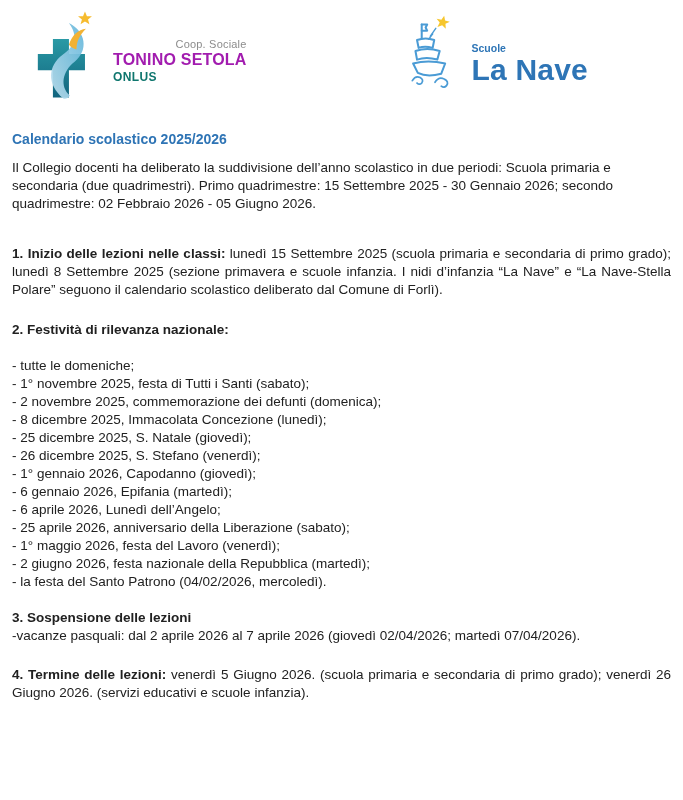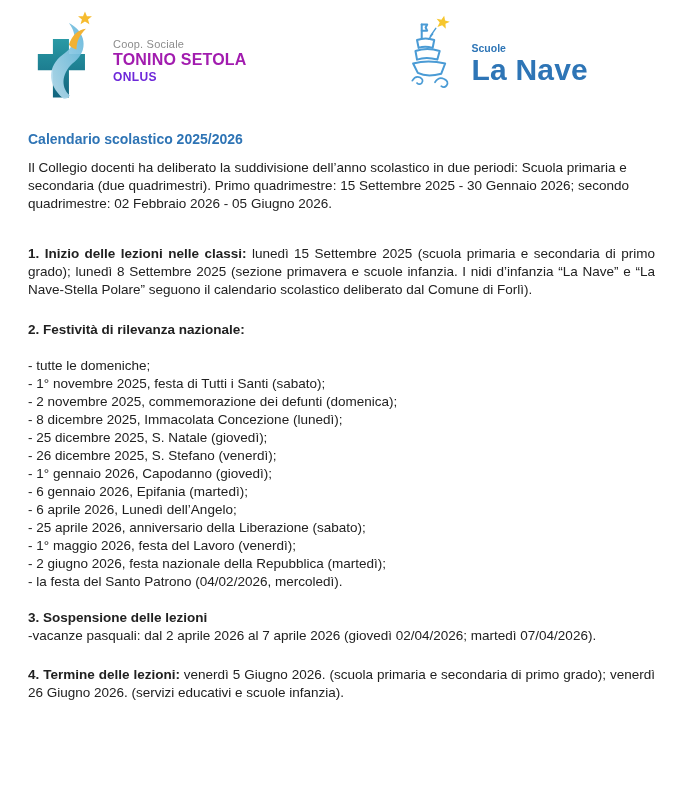--- a/index.html
+++ b/index.html
@@ -16,29 +16,29 @@
   
   .logos {
     display: flex;
     justify-content: space-between;
     align-items: flex-start;
     padding: 10px 95px 0 35px;
     height: 108px;
   }
   .logo { display: flex; align-items: center; gap: 12px; }
   .logo-text-left { display: flex; flex-direction: column; gap: 1px; margin-top: 10px; }
-  .coop    { font-size: 11px; color: #8c8c8c; letter-spacing: .2px; }
+  .coop    { font-size: 11px; color: #8c8c8c; letter-spacing: .2px; text-align: right; }
   .ts-name { font-size: 16px; font-weight: bold; color: #a21caf; letter-spacing: .2px; }
-  .onlus   { font-size: 12px; font-weight: bold; color: #6d28d9; letter-spacing: .4px; }
+  .onlus   { font-size: 12px; font-weight: bold; color: #0f766e; letter-spacing: .4px; }
   .logo-text-right { display: flex; flex-direction: column; margin-top: 26px; }
   .scuole  { font-size: 10.5px; font-weight: bold; color: #2e75b6; }
   .lanave  { font-size: 30px; font-weight: bold; color: #2e75b6; letter-spacing: .2px; line-height: 1.05; }
 
   
-  main { padding: 0 28px; }
+  main { padding: 0 12px; }
   .doc-title {
     margin-top: 22px;
     font-size: 14px;
     font-weight: bold;
     color: #2e74b5;
     line-height: 18px;
   }
   p, .list-item, h2 { font-size: 13.5px; line-height: 18px; }
   .intro { margin-top: 11px; }
   .sec1  { margin-top: 32px; text-align: justify; }

